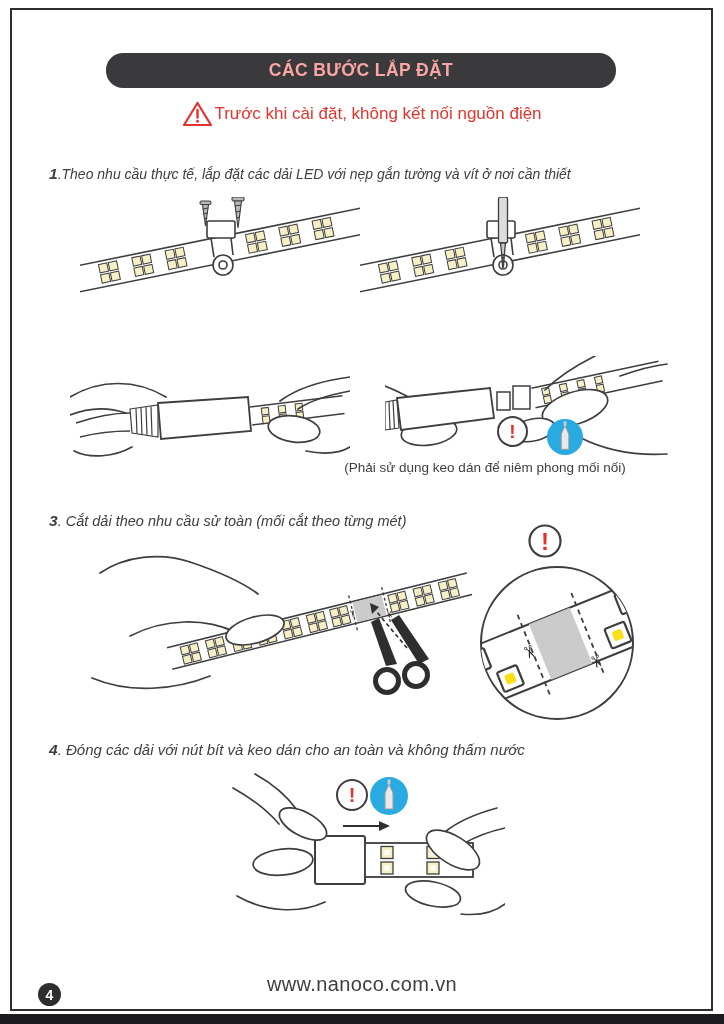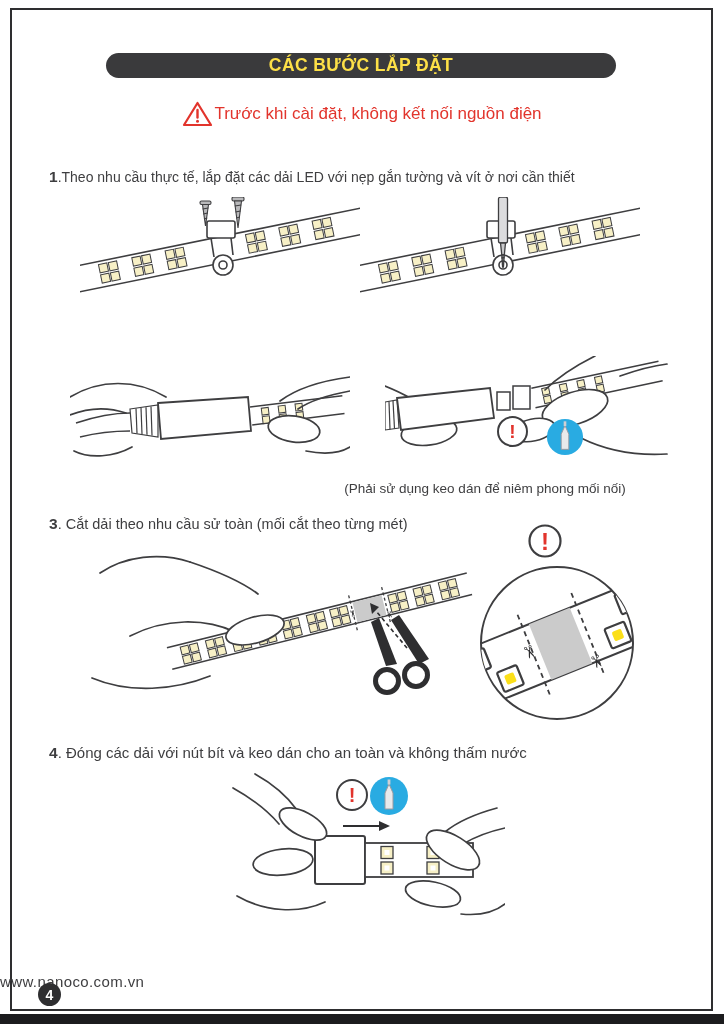--- a/index.html
+++ b/index.html
@@ -3,36 +3,36 @@
 <meta charset="utf-8">
 <style>
   html,body{margin:0;padding:0;background:#ffffff;}
   #page{
     position:relative;width:724px;height:1024px;background:#fff;overflow:hidden;
     font-family:"Liberation Sans","DejaVu Sans",sans-serif;color:#3e3e40;
   }
   .frame-border{position:absolute;left:10px;top:8px;width:699px;height:999px;border:2.5px solid #2e2e30;pointer-events:none;}
   .bottom-bar{position:absolute;left:0;top:1014px;width:724px;height:10px;background:#1c1c1e;}
   .banner{
-    position:absolute;left:106px;top:53px;width:510px;height:25px;background:#3a3a3c;border-radius:17px;
-    display:flex;align-items:center;justify-content:center;color:#fde047;font-weight:bold;font-size:17.5px;letter-spacing:.4px;
+    position:absolute;left:106px;top:53px;width:510px;height:35px;background:#3a3a3c;border-radius:17px;
+    display:flex;align-items:center;justify-content:center;color:#fca5a5;font-weight:bold;font-size:17.5px;letter-spacing:.4px;
   }
   .warning-row{position:absolute;left:0;top:100px;width:724px;display:flex;align-items:center;justify-content:center;gap:1px;color:#e2342c;font-size:17px;}
-  .step-text{position:absolute;left:49px;font-size:14px;line-height:28px;white-space:nowrap;}
+  .step-text{position:absolute;left:49px;font-size:14px;line-height:22px;white-space:nowrap;font-style:italic;}
   .step-num{font-weight:bold;font-size:15.5px;}
   #step3-text{font-size:14.5px;}
   #step4-text{font-size:15px;text-align:center;}
-  .note{position:absolute;left:330px;top:467px;width:310px;text-align:center;font-size:13.5px;}
+  .note{position:absolute;left:330px;top:446px;width:310px;text-align:center;font-size:13.5px;}
   .illus{position:absolute;}
   .icon-alert{
     position:absolute;border-radius:50%;background:#fff;border:2.5px solid #3e3e40;
     display:flex;align-items:center;justify-content:center;color:#e2342c;font-weight:bold;box-sizing:border-box;
   }
   .icon-glue{position:absolute;}
-  .website{position:absolute;left:0;top:973px;width:724px;text-align:left;font-size:15px;letter-spacing:.4px;}
+  .website{position:absolute;left:0;top:973px;width:724px;text-align:center;font-size:20px;letter-spacing:.4px;}
   .page-badge{
     position:absolute;left:38px;top:983px;width:23px;height:23px;border-radius:50%;background:#2e2e30;
     color:#fff;font-weight:bold;font-size:14px;display:flex;align-items:center;justify-content:center;
   }
   svg text.sc{font-family:"DejaVu Sans",sans-serif;}
 </style>
 </head>
 <body>
 
 <div id="page">

